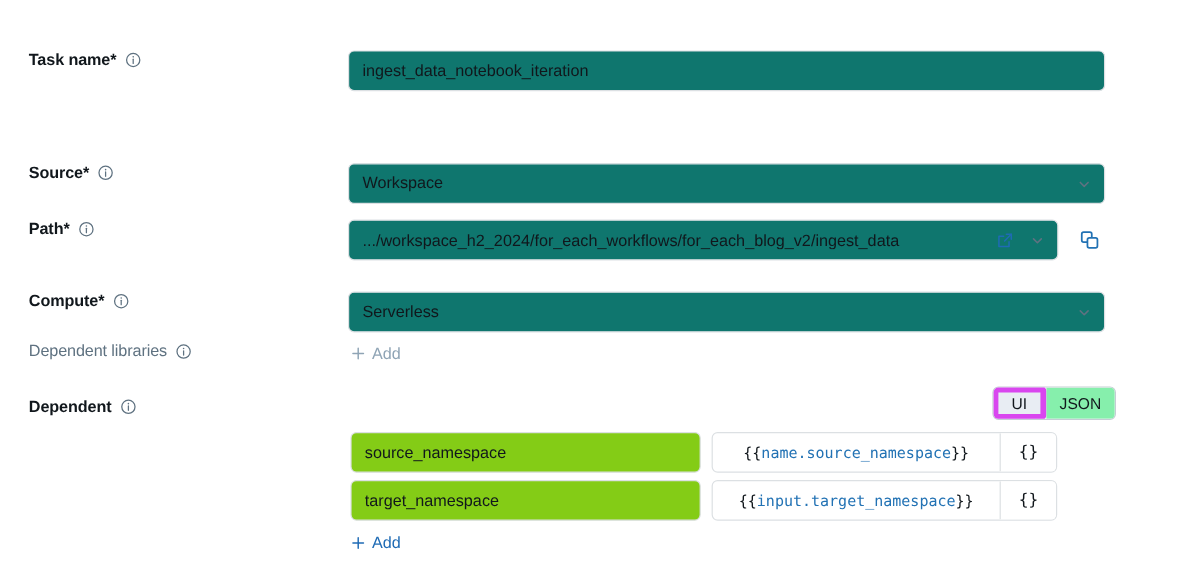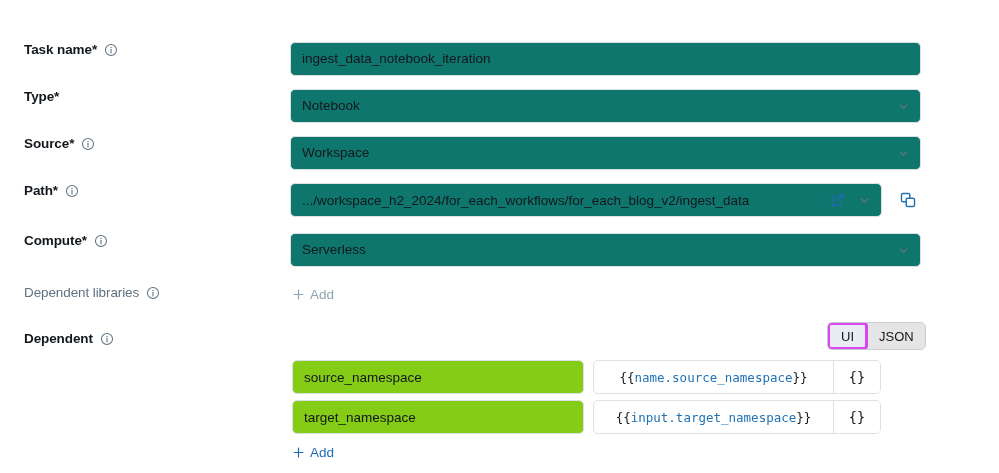--- a/index.html
+++ b/index.html
@@ -152,28 +152,28 @@
     box-sizing: border-box;
     background: #fff;
   }
   .seg-btn {
     display: flex;
     align-items: center;
     justify-content: center;
     font-size: 13px;
     color: #11171c;
     padding: 0 11px;
-    background: #e5e5e5;
+    background: #86efac;
     box-sizing: border-box;
     cursor: pointer;
     user-select: none;
   }
   .seg-btn.active {
     background: #e8edf3;
-    border: 3px solid #d946ef;
+    border: 5px solid #d946ef;
     border-radius: 4px;
     margin: -1px 0 -1px -1px;
     height: 28px;
   }
 
   
   .param-row {
     position: absolute;
     display: flex;
     align-items: center;
@@ -243,33 +243,20 @@
           <circle cx="8" cy="5" r="0.75" fill="currentColor" stroke="none"></circle>
           <path d="M8 7.2 V11.3" stroke-linecap="round"></path>
         </svg>
       </span>
     </div>
     <div class="field" style="width:631px;">
       <span class="value">ingest_data_notebook_iteration</span>
     </div>
   </div>
 
-  <div class="row" style="top:89px;">
-    <div class="label-col">
-      <span class="label-text">Type*</span>
-    </div>
-    <div class="field select" style="width:631px;">
-      <span class="value">Notebook</span>
-      <span class="chevron">
-        <svg viewBox="0 0 16 16" fill="none" stroke="currentColor" stroke-width="1.6" stroke-linecap="round" stroke-linejoin="round">
-          <path d="M4 6.2 L8 10.2 L12 6.2"></path>
-        </svg>
-      </span>
-    </div>
-  </div>
 
   <div class="row" style="top:136px;">
     <div class="label-col">
       <span class="label-text">Source*</span>
       <span class="info-icon">
         <svg viewBox="0 0 16 16" fill="none" stroke="currentColor" stroke-width="1.2">
           <circle cx="8" cy="8" r="6.3"></circle>
           <circle cx="8" cy="5" r="0.75" fill="currentColor" stroke="none"></circle>
           <path d="M8 7.2 V11.3" stroke-linecap="round"></path>
         </svg>
@@ -312,21 +299,21 @@
       </span>
     </div>
     <div class="copy-btn" style="left:897px; top:6px;">
       <svg viewBox="0 0 16 16" width="18" height="18" fill="none" stroke="currentColor" stroke-width="1.3" stroke-linejoin="round">
         <rect x="2.2" y="2.2" width="7.4" height="7.4" rx="1.4"></rect>
         <rect x="6.4" y="6.4" width="7.4" height="7.4" rx="1.4" fill="#ffffff"></rect>
       </svg>
     </div>
   </div>
 
-  <div class="row" style="top:233px;">
+  <div class="row" style="top:243px;">
     <div class="label-col">
       <span class="label-text">Compute*</span>
       <span class="info-icon">
         <svg viewBox="0 0 16 16" fill="none" stroke="currentColor" stroke-width="1.2">
           <circle cx="8" cy="8" r="6.3"></circle>
           <circle cx="8" cy="5" r="0.75" fill="currentColor" stroke="none"></circle>
           <path d="M8 7.2 V11.3" stroke-linecap="round"></path>
         </svg>
       </span>
     </div>

